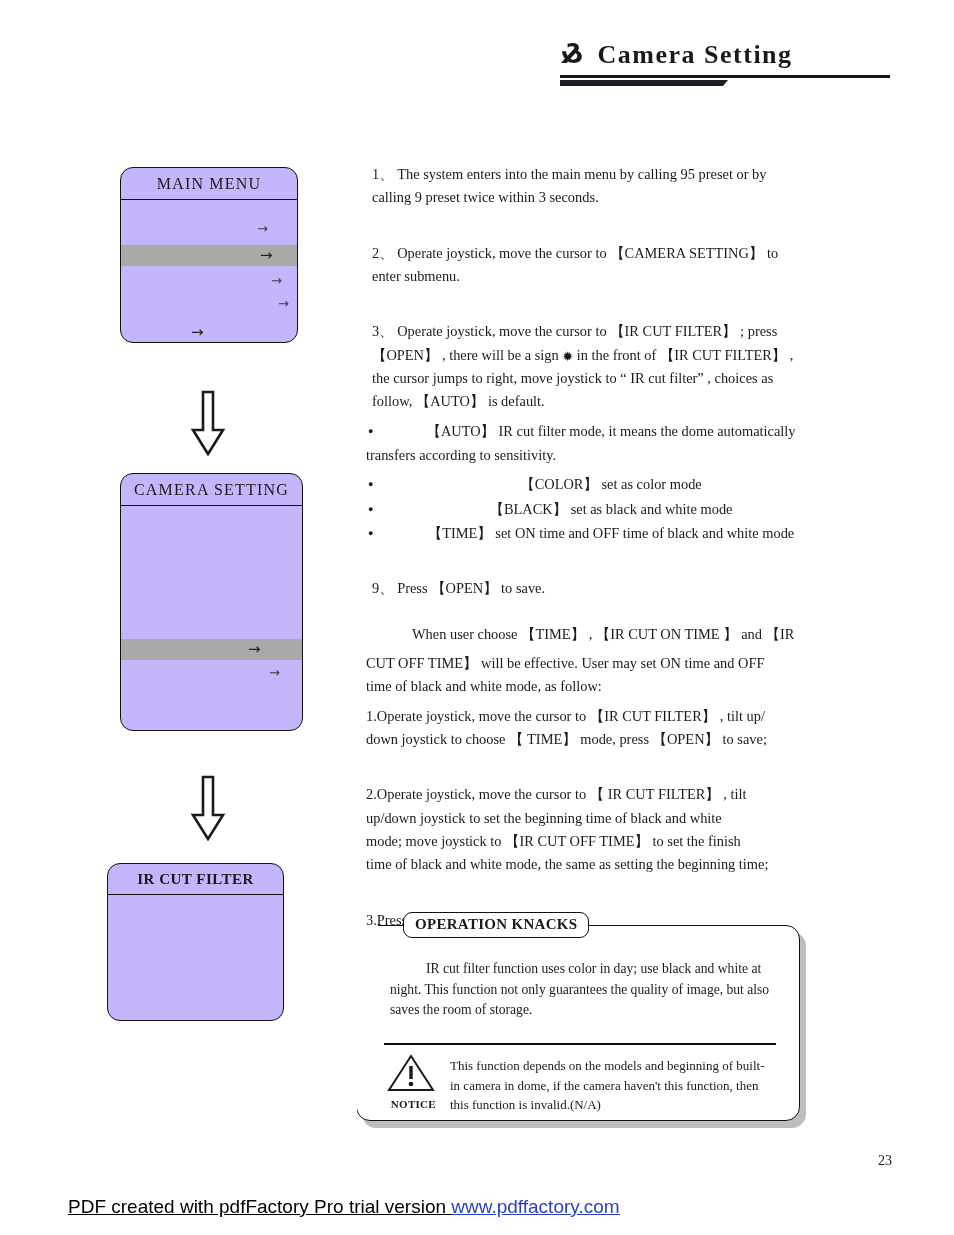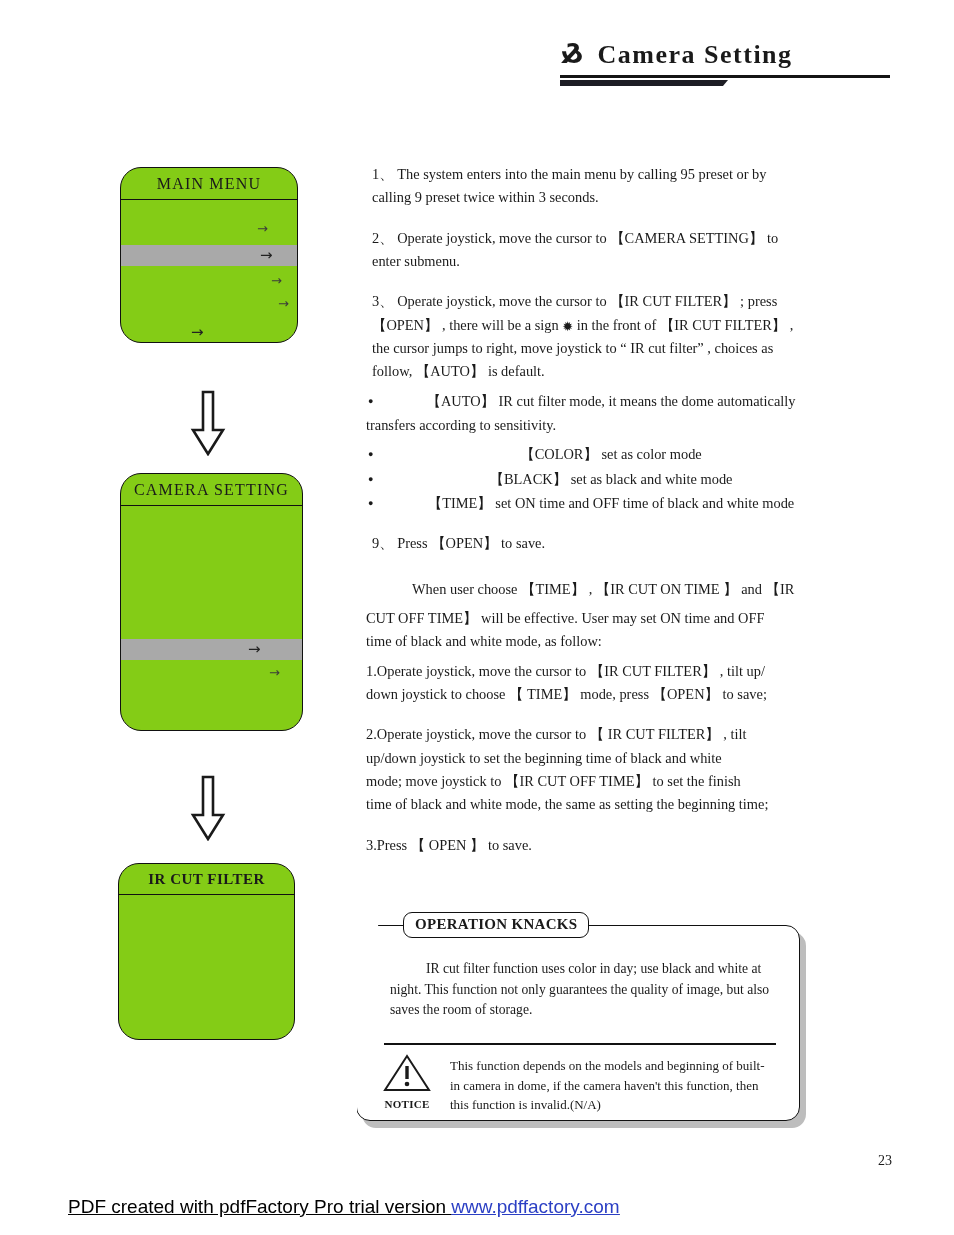--- a/index.html
+++ b/index.html
@@ -54,22 +54,22 @@
     height: 6px;
     width: 168px;
     background: #1d1d24;
     clip-path: polygon(0 0, 100% 0, 97% 100%, 0 100%);
   }
 
   
   .osd-box {
     position: absolute;
     border: 1.6px solid #111;
-    border-radius: 21px;
-    background: #84cc16;
+    border-radius: 13px;
+    background: #c4b5fd;
     box-sizing: border-box;
     overflow: hidden;
   }
   .osd-title {
     text-align: center;
     font-size: 16px;
     letter-spacing: 1.2px;
     padding: 7px 0 6px 0;
     border-bottom: 1.6px solid #111;
     font-family: "Liberation Serif", serif;
@@ -93,21 +93,21 @@
     position: absolute;
     font-size: 15px;
     line-height: 1;
     font-family: "DejaVu Sans", sans-serif;
     color: #222;
   }
   .osd-arrow.sm { font-size: 13px; color: #3b3b3b; }
 
   #menu-box-main  { left: 120px; top: 167px;  width: 178px; height: 176px; }
   #menu-box-cam   { left: 120px; top: 473px;  width: 183px; height: 258px; }
-  #menu-box-ir    { left: 118px; top: 863px;  width: 177px; height: 177px; }
+  #menu-box-ir    { left: 107px; top: 863px;  width: 177px; height: 158px; }
 
   
   .connector {
     position: absolute;
     width: 36px;
     height: 66px;
   }
   #connector-1 { left: 190px; top: 390px; }
   #connector-2 { left: 190px; top: 775px; }
 
@@ -126,21 +126,21 @@
     font-size: 15.5px;
     margin: 0 0 17px 2px;
     letter-spacing: 0.2px;
   }
   .para {
     margin: 0 0 6px 0;
     line-height: 1.62;
     text-align: left;
   }
   .para.indent { padding-left: 6px; }
-  .para.gap-top { margin-top: 17px; }
+  .para.gap-top { margin-top: 32px; }
   .para.gap-top-lg { margin-top: 22px; }
   .para.tab-in { text-indent: 46px; }
 
   ul.bullets {
     list-style: none;
     margin: 0;
     padding: 0;
     text-align: center;
   }
   ul.bullets li {
@@ -226,21 +226,21 @@
   .notice-wrap {
     position: absolute;
     left: 22px;
     top: 128px;
     display: flex;
     gap: 14px;
     align-items: flex-start;
   }
   .notice-mark {
     width: 58px;
-    text-align: center;
+    text-align: right;
     flex: none;
   }
   .notice-label {
     font-size: 11px;
     font-weight: bold;
     letter-spacing: 0.3px;
     margin-top: 1px;
   }
   .notice-text {
     font-size: 13px;

